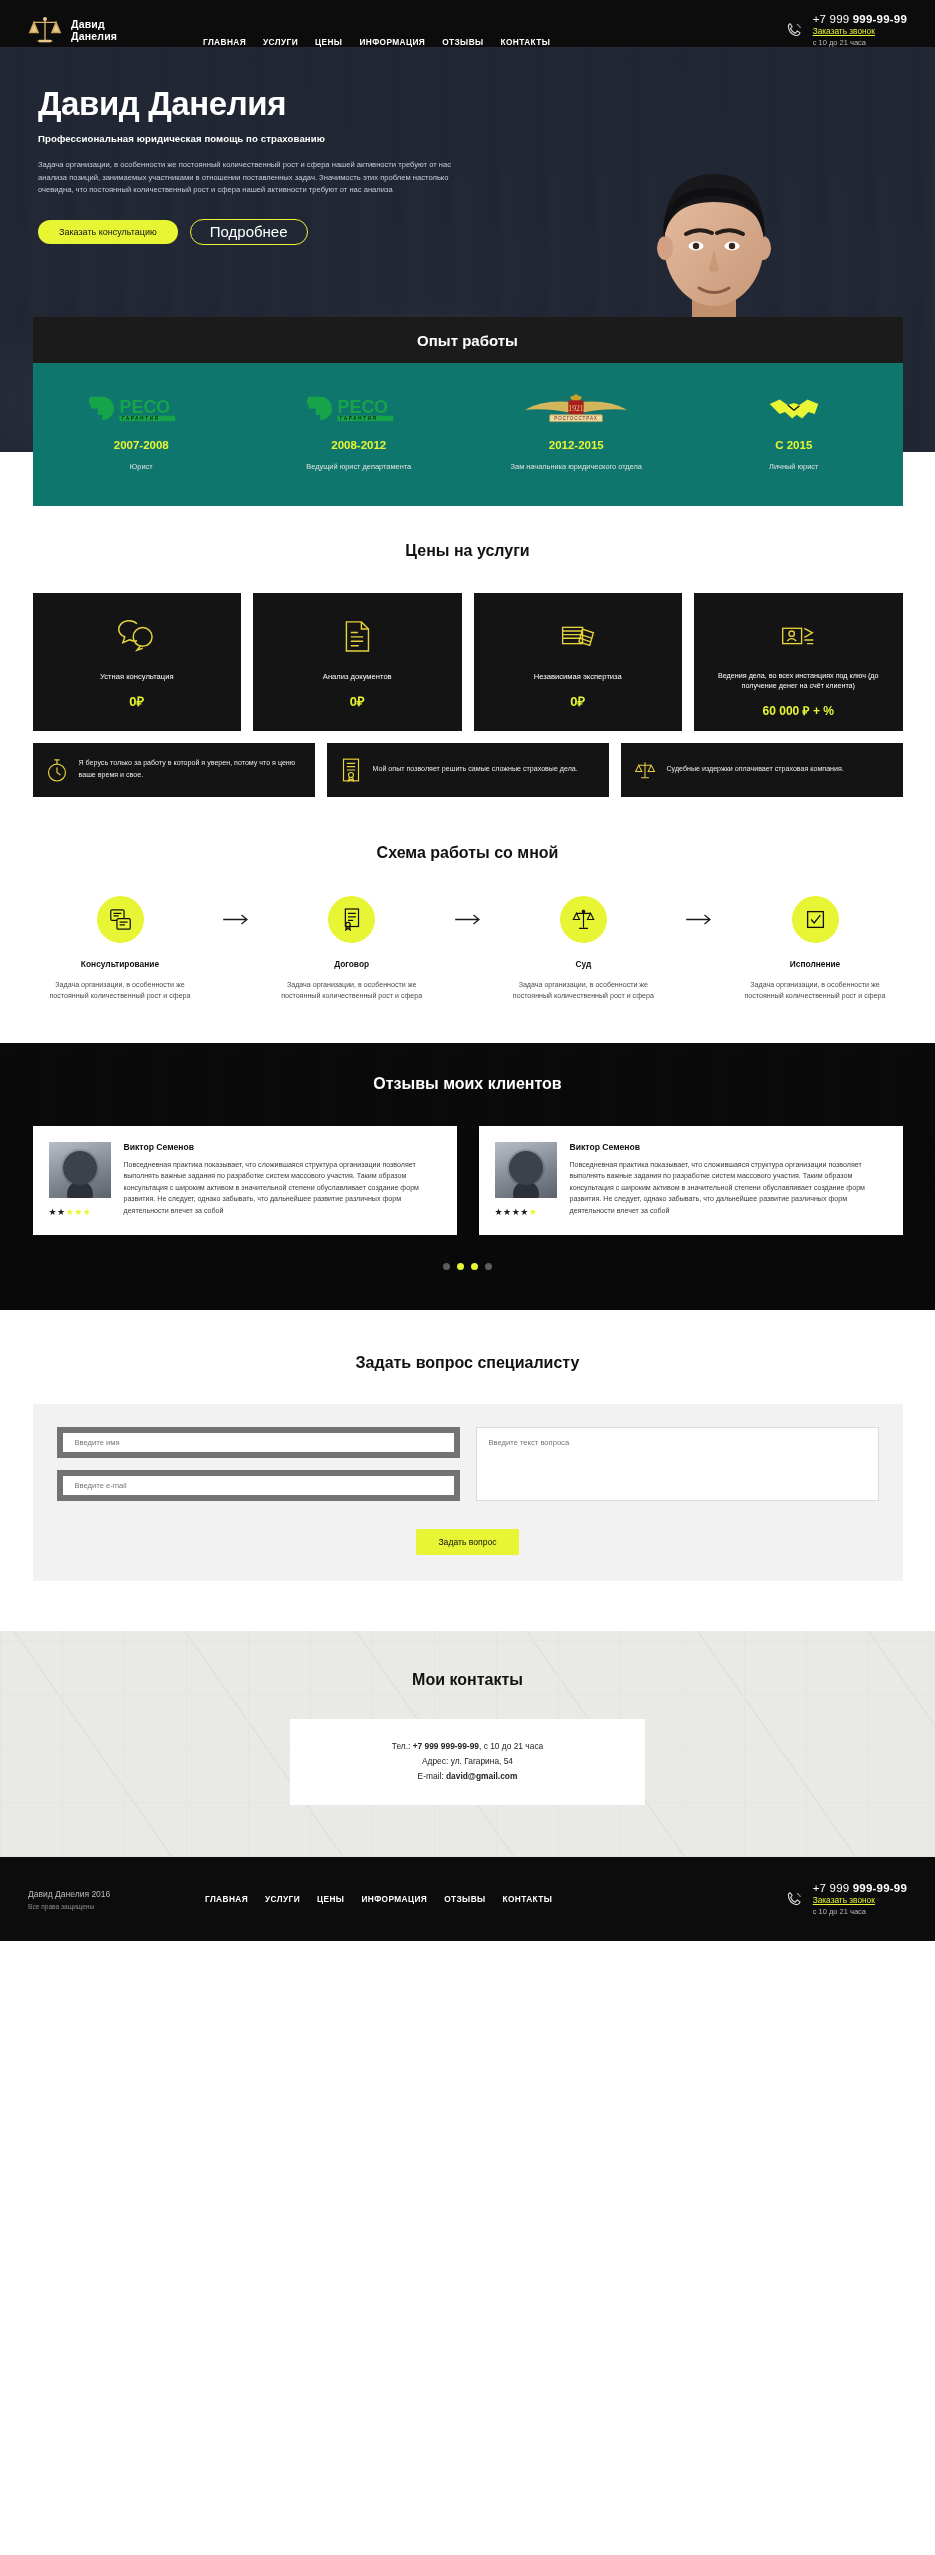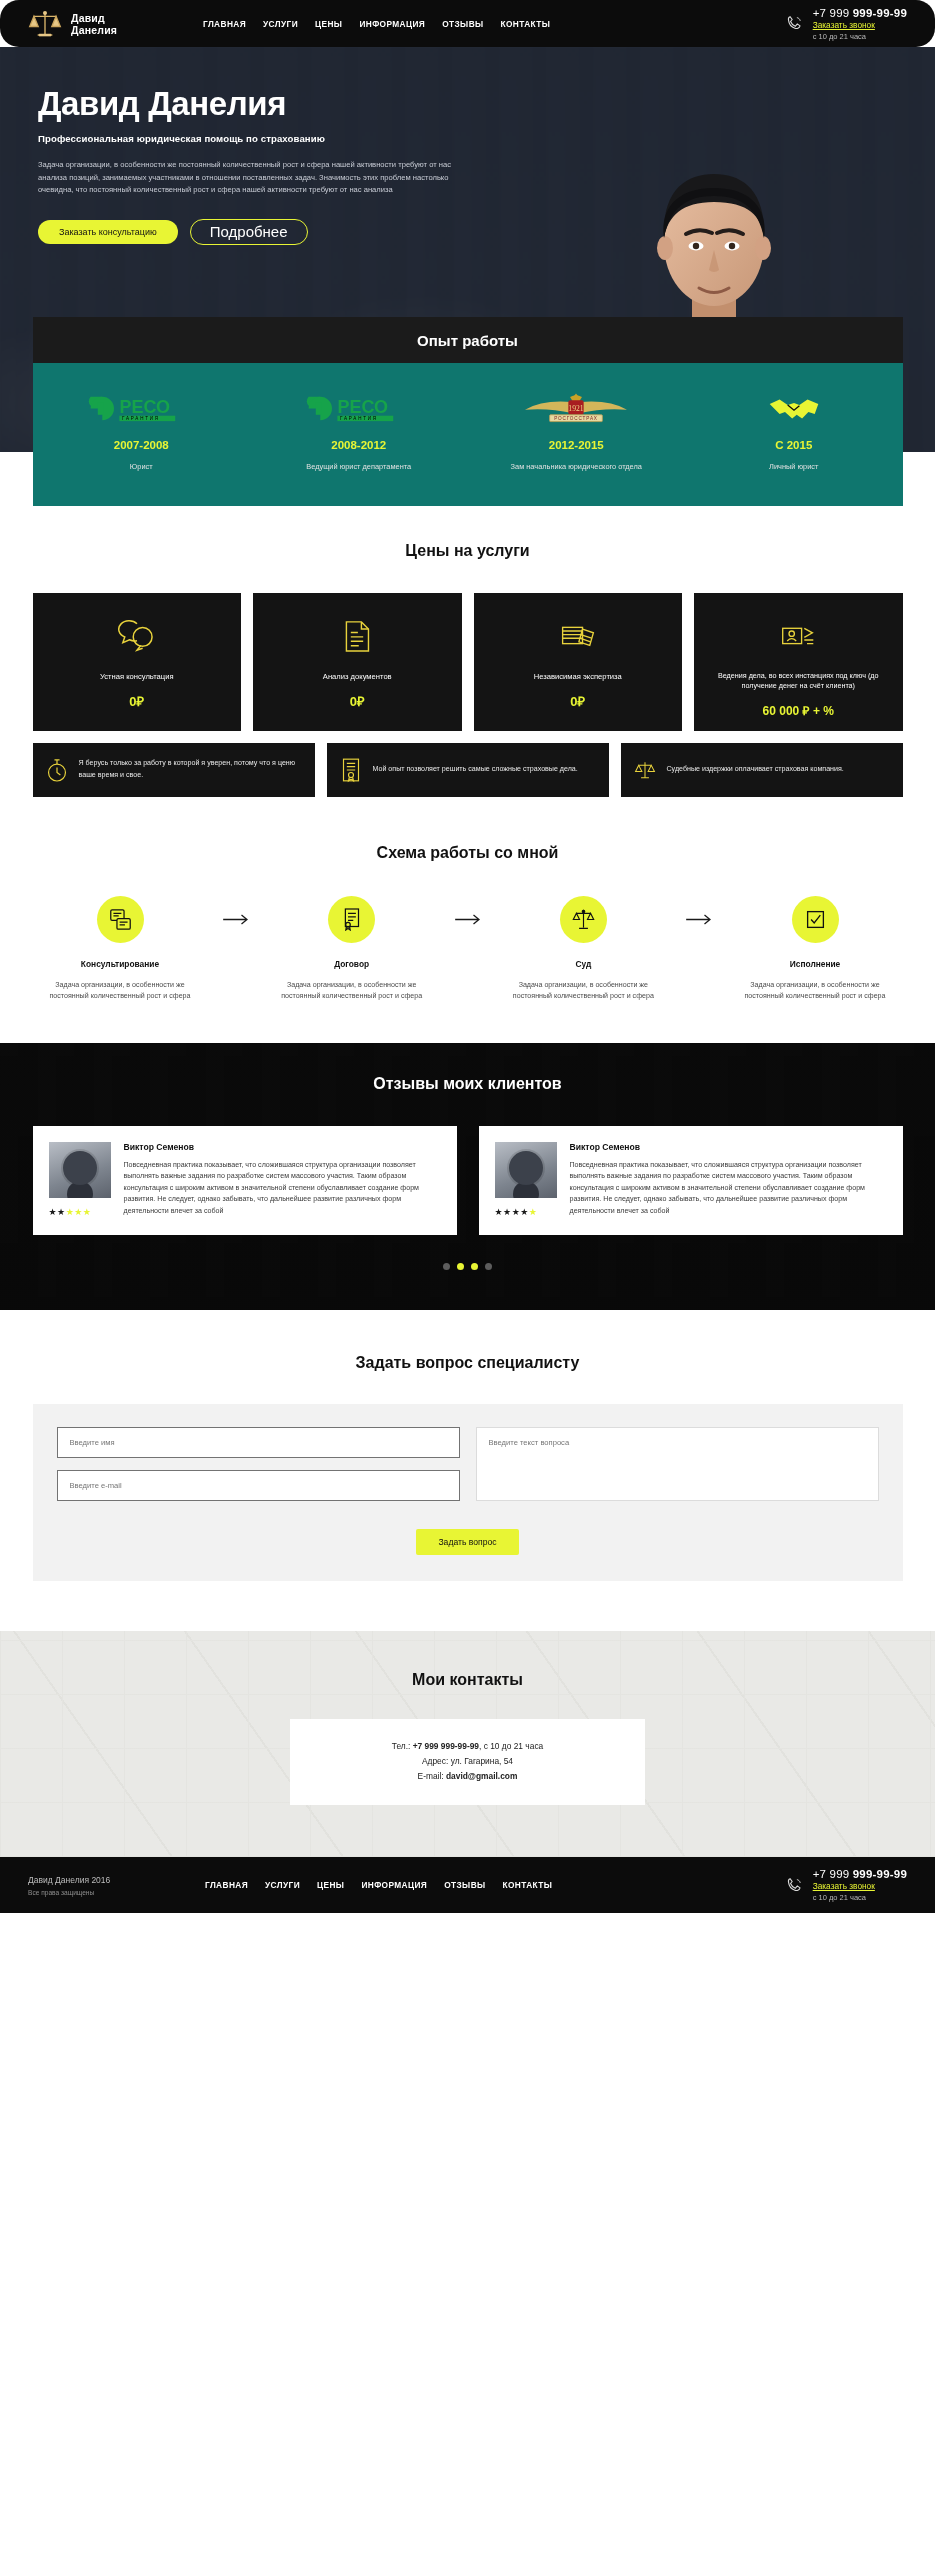--- a/index.html
+++ b/index.html
@@ -8,22 +8,22 @@
     font-family:"Liberation Sans", sans-serif;
     background:#ffffff;
     color:#1a1a1a;
     -webkit-font-smoothing:antialiased;
   }
   .wrap { width:935px; margin:0 auto; position:relative; }
   .container { width:870px; margin:0 auto; }
 
   
   .header {
-    height:47px; background:#0c0c0c; display:flex; align-items:center;
-    padding:0 28px; position:relative; z-index:20;border-radius:19px;
+    height:47px; background:#0c0c0c; display:flex; align-items:flex-end;
+    padding:0 28px; position:relative; z-index:20;
   }
   .logo-block { display:flex; align-items:center; gap:9px; width:155px; }
   .logo-mark { width:34px; height:34px; flex:0 0 34px; }
   .logo-text { font-size:10.5px; line-height:12px; font-weight:bold; color:#fff; letter-spacing:.2px; }
   .nav { display:flex; gap:17px; align-items:center; margin-left:20px; }
   .nav a { color:#fff; text-decoration:none; font-size:8.3px; font-weight:bold; letter-spacing:.4px; }
   .head-contact { margin-left:auto; display:flex; align-items:center; gap:9px; }
   .phone-icon { width:19px; height:19px; flex:0 0 19px; }
   .contact-col { text-align:left; }
   .phone-num { font-size:11.5px; color:#fff; white-space:nowrap; letter-spacing:.2px;}
@@ -143,21 +143,21 @@
   .dot { width:7px; height:7px; border-radius:50%; background:#5d5d5d; cursor:pointer;}
   .dot.on { background:#e8f534; }
 
   
   .ask { padding:44px 0 50px; background:#fff; }
   .form-shell { margin-top:32px; background:#f2f2f2; padding:23px 24px 26px; position:relative;}
   .form-row { display:flex; gap:16px; }
   .form-left { flex:1; display:flex; flex-direction:column; gap:12px;}
   .form-right { flex:1; }
   .inp {
-    width:100%; height:31px; border:1px solid #737373; background:#fff; padding:0 12px;
+    width:100%; height:31px; border:6px solid #737373; background:#fff; padding:0 12px;
     font-size:7.6px; color:#9a9a9a; font-family:"Liberation Sans", sans-serif;
   }
   .ta {
     width:100%; height:74px; border:1px solid #dcdcdc; background:#fff; padding:10px 12px;
     font-size:7.6px; color:#9a9a9a; resize:none; font-family:"Liberation Sans", sans-serif;
   }
   .form-btn-wrap { text-align:center; margin-top:24px; }
   .btn-ask {
     background:#e8f534; border:none; color:#111; font-size:8.6px; padding:0 22px; height:26px;
     cursor:pointer; border-radius:2px;
@@ -174,21 +174,21 @@
   }
   .contacts .sec-title { position:relative; z-index:3; }
   .contact-card {
     position:relative; z-index:3; width:355px; margin:30px auto 0; background:#fff;
     padding:17px 10px 19px; text-align:center;
   }
   .contact-line { font-size:8.4px; color:#222; margin:5px 0; }
   .contact-line b { font-weight:bold; }
 
   
-  .footer { background:#0c0c0c; padding:11px 28px; display:flex; align-items:center; }
+  .footer { background:#0c0c0c; padding:25px 28px; display:flex; align-items:center; }
   .f-left { width:165px; }
   .f-title { font-size:8.5px; color:#fff; font-weight:bold; }
   .f-title span { color:#bdbdbd; font-weight:normal;}
   .f-sub { font-size:6.6px; color:#8d8d8d; margin-top:4px; }
   .f-nav { display:flex; gap:17px; margin-left:12px; }
   .f-nav a { color:#fff; text-decoration:none; font-size:8.3px; font-weight:bold; letter-spacing:.4px;}
 </style>
 </head>
 <body>
 

